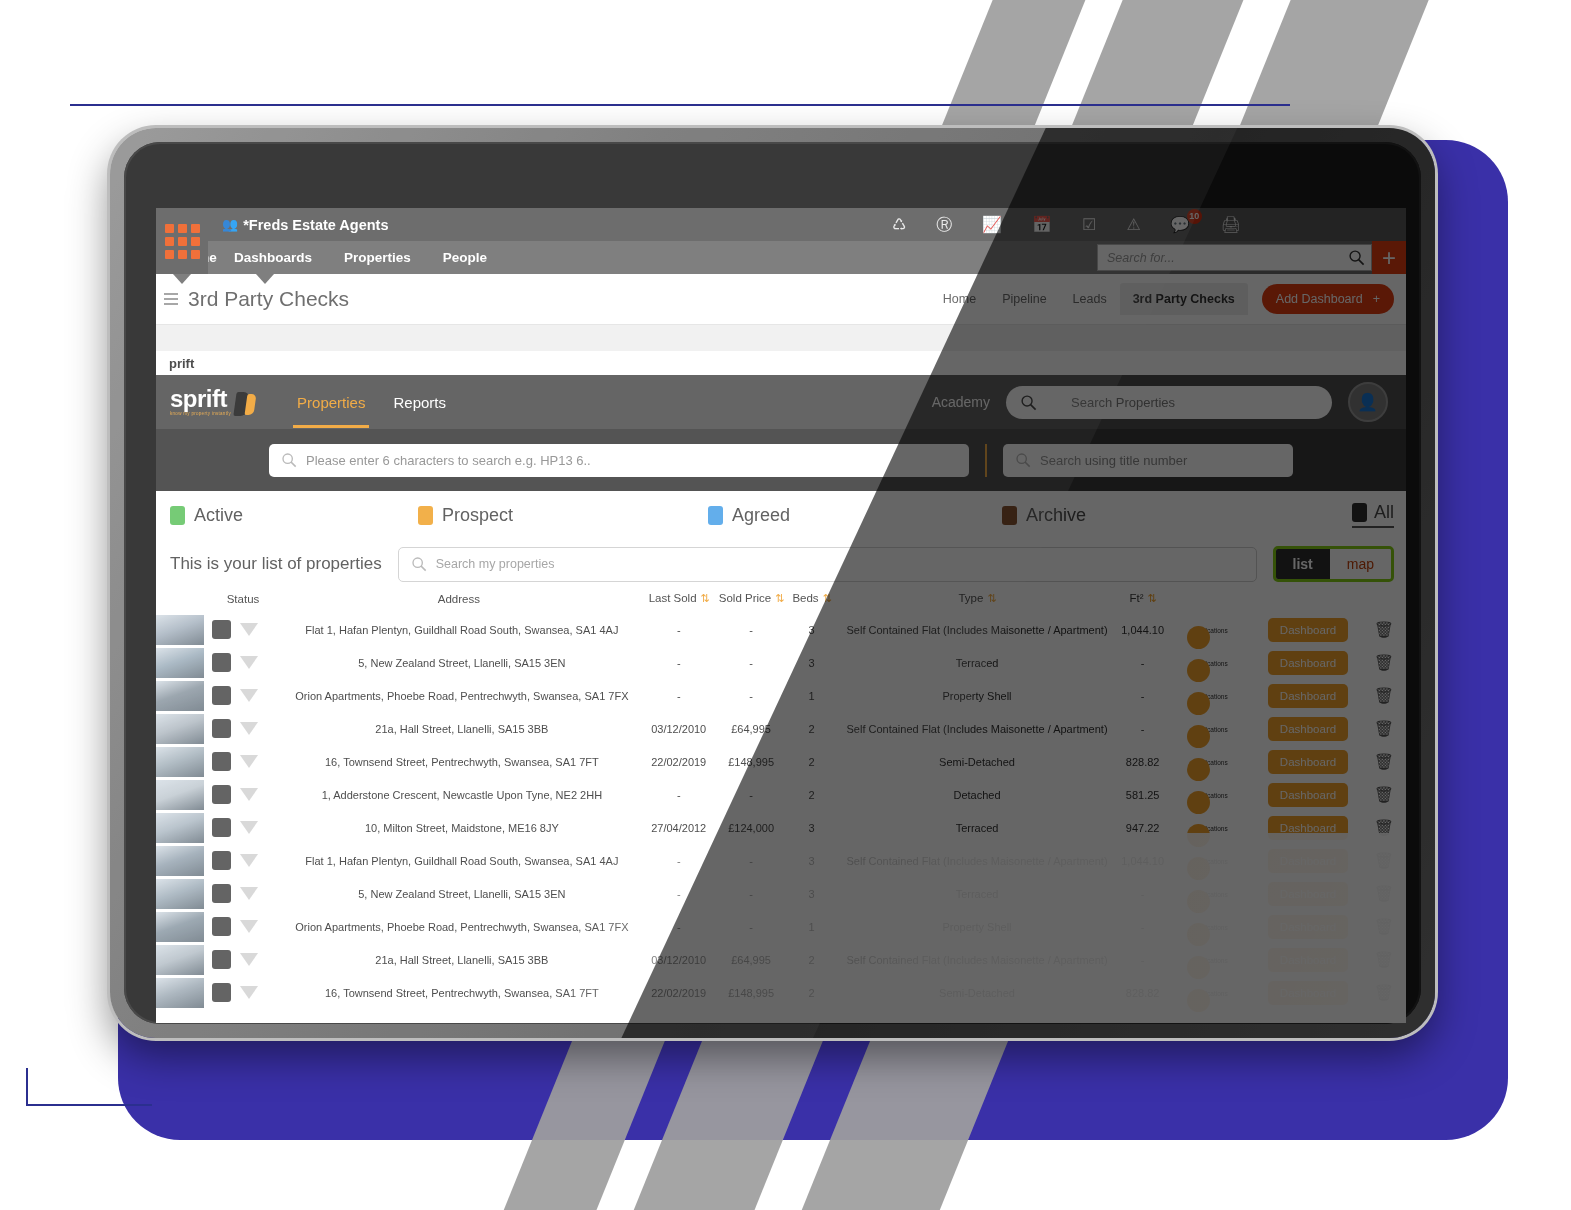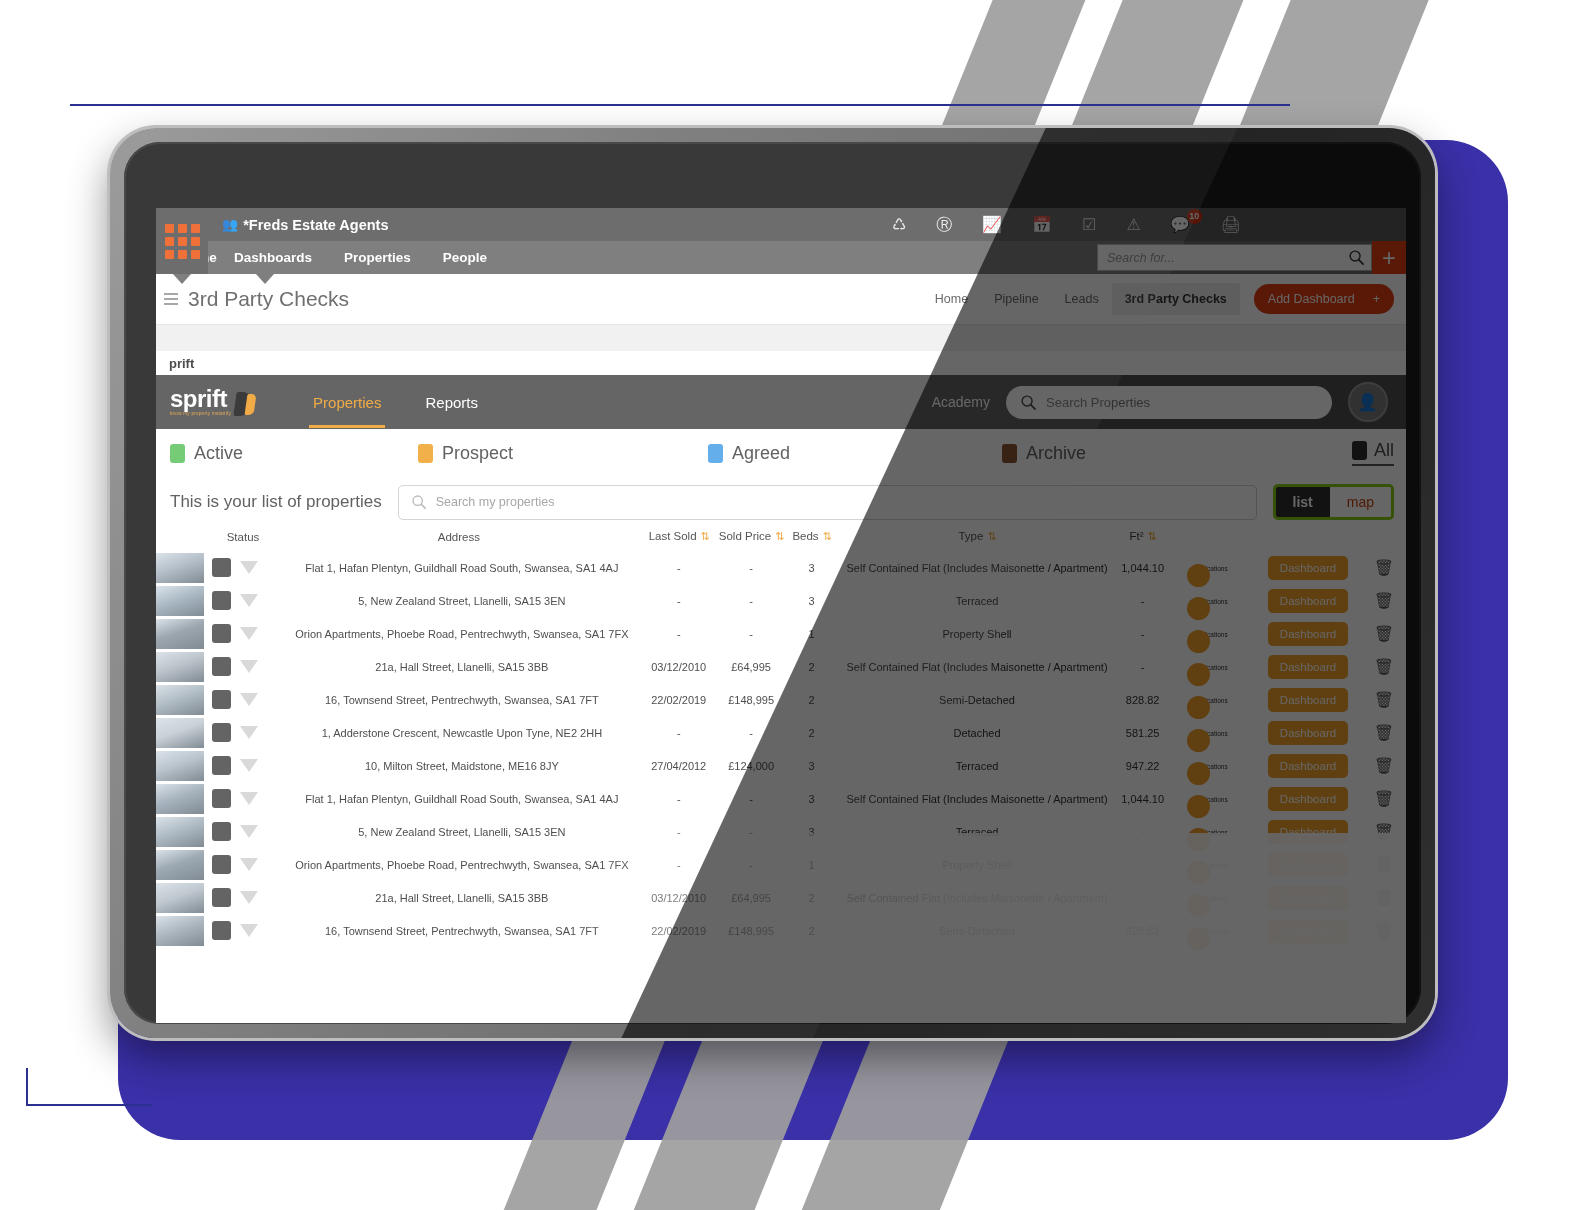--- a/index.html
+++ b/index.html
@@ -66,45 +66,45 @@
   
   .dash-bar{height:50px;background:#fff;display:flex;align-items:center;padding:0 0 0 8px;
             border-bottom:1px solid #e3e3e3;}
   .hamb{display:inline-flex;flex-direction:column;gap:3px;margin-right:10px;}
   .hamb i{width:14px;height:2px;background:#9a9a9a;display:block;}
   .dash-title{font-size:21px;color:#5a5a5a;}
   .dash-tabs{margin-left:auto;display:flex;align-items:center;gap:0;}
   .dtab{font-size:12.5px;color:#555;padding:9px 13px;}
   .dtab.active{background:#ececec;font-weight:bold;color:#333;border-radius:3px 3px 0 0;}
   .add-dash{margin-left:14px;margin-right:12px;background:#e03c11;color:#fff;font-size:12.5px;
-            border-radius:16px;padding:8px 14px;display:flex;align-items:center;gap:18px;}
+            border-radius:16px;padding:8px 14px;display:flex;align-items:center;gap:10px;}
 
   .sub-strip{height:26px;background:#efefef;}
   .prift-row{height:24px;background:#fff;display:flex;align-items:center;
              font-size:13px;color:#333;font-weight:bold;padding-left:13px;}
 
   
-  .sprift-nav{height:54px;background:#4f4f4f;display:flex;align-items:center;padding:0 18px 0 14px;gap:16px;}
+  .sprift-nav{height:54px;background:#4f4f4f;display:flex;align-items:center;padding:0 18px 0 14px;}
   .sprift-logo{display:flex;align-items:flex-end;gap:2px;margin-right:26px;}
   .sp-word{color:#fff;font-size:24px;font-weight:bold;letter-spacing:-.5px;line-height:.95;}
   .sp-sub{font-size:4.5px;color:#e8a33d;letter-spacing:.3px;display:block;}
   .sp-mark{width:22px;height:24px;position:relative;margin-left:2px;}
   .sp-mark .b1{position:absolute;left:0;top:0;width:13px;height:24px;background:#1e1e1e;
                border-radius:2px 6px 6px 2px;transform:skewX(-8deg);}
   .sp-mark .b2{position:absolute;left:11px;top:2px;width:9px;height:21px;background:#f0a02c;
                border-radius:2px 5px 5px 2px;transform:skewX(-8deg);}
   .sn-link{color:#fff;font-size:15px;padding:0 14px;position:relative;}
   .sn-link.active{color:#f0a02c;}
   .sn-link.active:after{content:"";position:absolute;left:10px;right:10px;bottom:-17px;
                         height:3px;background:#f0a02c;}
   .sn-right{margin-left:auto;display:flex;align-items:center;gap:16px;}
   .academy{color:#fff;font-size:14px;}
   .sp-search{width:298px;height:33px;background:#fff;border-radius:17px;display:flex;
              align-items:center;padding:0 14px;gap:9px;}
-  .sp-search span{color:#7a7a7a;font-size:13px;}
+  .sp-search span{color:#7a7a7a;font-size:13px;margin-left:25px;}
   .avatar{width:36px;height:36px;border-radius:50%;background:#7a7a7a;border:2px solid #9a9a9a;
           display:flex;align-items:center;justify-content:center;color:#e0e0e0;font-size:17px;}
 
   
   .search-band{height:62px;background:#3b3b3b;display:flex;align-items:center;
                justify-content:center;gap:0;}
   .sb-input{height:33px;background:#fff;border-radius:5px;display:flex;align-items:center;
             padding:0 12px;gap:9px;}
   .sb-input span{color:#8a8a8a;font-size:13px;}
   .sb-a{width:676px;}
@@ -277,20 +277,37 @@
           <svg width="17" height="17" viewBox="0 0 24 24">
             <circle cx="10" cy="10" r="7" fill="none" stroke="#333" stroke-width="2"></circle>
             <line x1="15" y1="15" x2="22" y2="22" stroke="#333" stroke-width="2.4"></line>
           </svg>
           <span>Search Properties</span>
         </div>
         <div class="avatar">👤</div>
       </div>
     </div>
 
+    <div class="search-band">
+      <div class="sb-input sb-a">
+        <svg width="16" height="16" viewBox="0 0 24 24">
+          <circle cx="10" cy="10" r="7" fill="none" stroke="#b0b0b0" stroke-width="2"></circle>
+          <line x1="15" y1="15" x2="22" y2="22" stroke="#b0b0b0" stroke-width="2.4"></line>
+        </svg>
+        <span>Please enter 6 characters to search e.g. HP13 6..</span>
+      </div>
+      <div class="sb-div"></div>
+      <div class="sb-input sb-b">
+        <svg width="16" height="16" viewBox="0 0 24 24">
+          <circle cx="10" cy="10" r="7" fill="none" stroke="#b0b0b0" stroke-width="2"></circle>
+          <line x1="15" y1="15" x2="22" y2="22" stroke="#b0b0b0" stroke-width="2.4"></line>
+        </svg>
+        <span>Search using title number</span>
+      </div>
+    </div>
 
     <div class="filters">
       <div class="filt" style="width:248px;">
         <span class="sw" style="background:#62c462"></span>
         <span>Active</span>
       </div>
       <div class="filt" style="width:290px;">
         <span class="sw" style="background:#f0a530"></span>
         <span>Prospect</span>
       </div>

